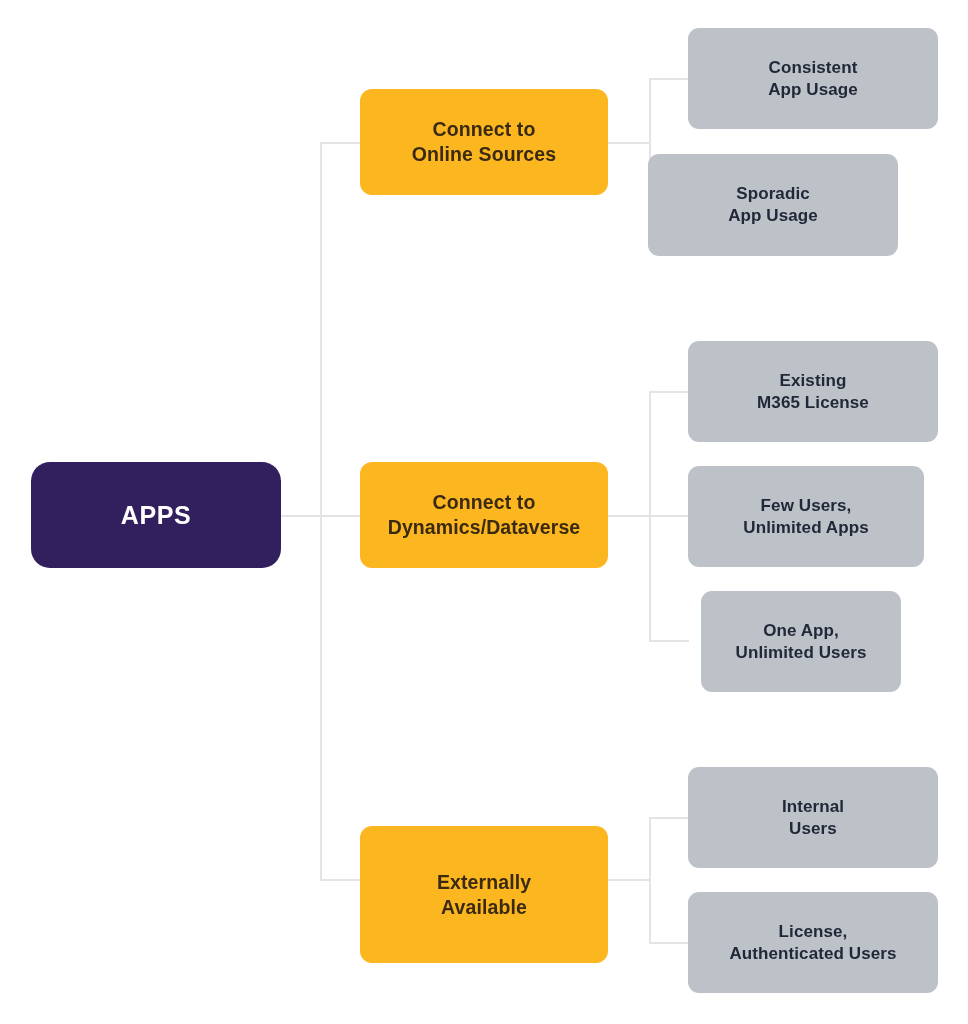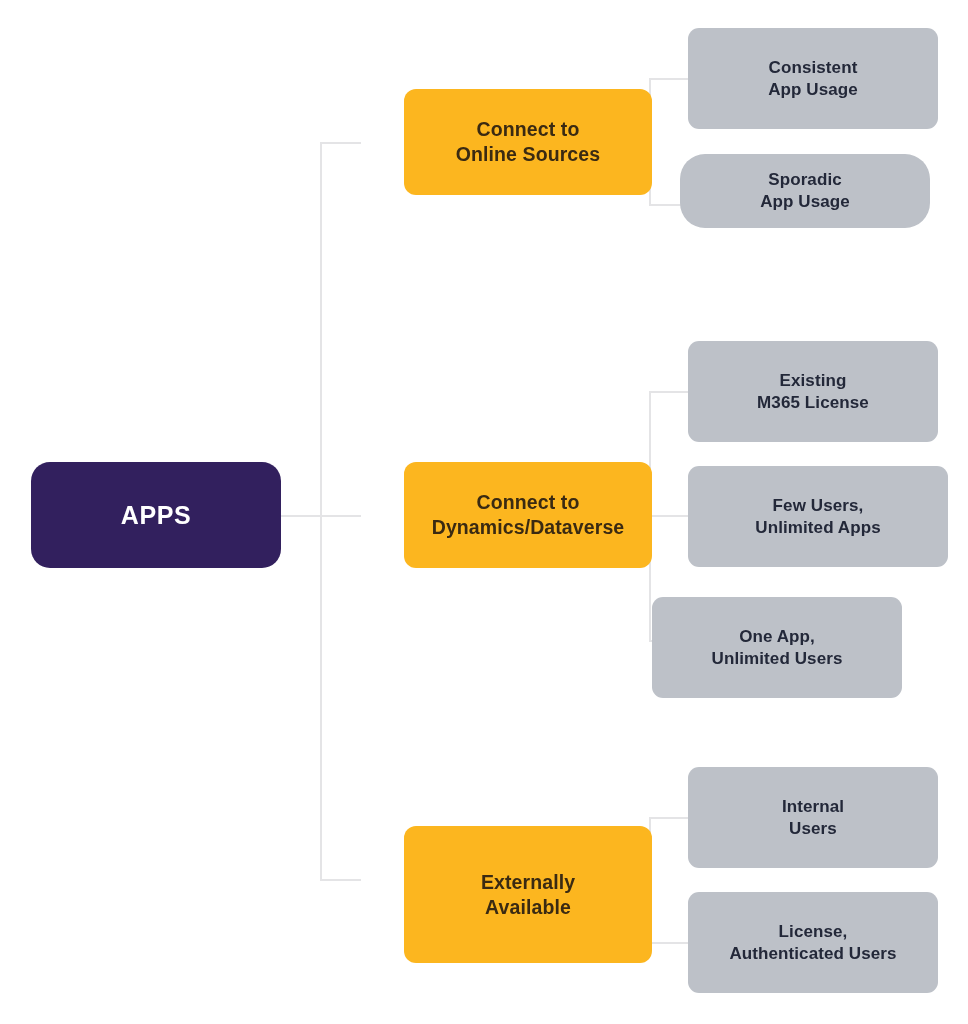--- a/index.html
+++ b/index.html
@@ -45,21 +45,20 @@
     font-weight: 600;
     border-radius: 19px;
     letter-spacing: 0.6px;
   }
 
   .node-branch {
     background: #fcb61f;
     color: #3a2a12;
     font-size: 19.5px;
     font-weight: 700;
-    margin-left: 44px;
   }
 
   .node-leaf {
     background: #bdc1c8;
     color: #232839;
     font-size: 17px;
     font-weight: 600;
     border-radius: 11px;
   }
 </style>
@@ -97,30 +96,30 @@
 
   <div class="node node-branch" style="left:360px; top:462px; width:248px; height:106px;">Connect to
 Dynamics/Dataverse</div>
 
   <div class="node node-branch" style="left:360px; top:826px; width:248px; height:137px;">Externally
 Available</div>
 
   <div class="node node-leaf" style="left:688px; top:28px; width:250px; height:101px;">Consistent
 App Usage</div>
 
-  <div class="node node-leaf" style="left:680px; top:154px; width:250px; height:74px;border-radius:25px;">Sporadic
+  <div class="node node-leaf" style="left:648px; top:154px; width:250px; height:102px;">Sporadic
 App Usage</div>
 
   <div class="node node-leaf" style="left:688px; top:341px; width:250px; height:101px;">Existing
 M365 License</div>
 
-  <div class="node node-leaf" style="left:688px; top:466px; width:260px; height:101px;">Few Users,
+  <div class="node node-leaf" style="left:688px; top:466px; width:236px; height:101px;">Few Users,
 Unlimited Apps</div>
 
-  <div class="node node-leaf" style="left:652px; top:591px; width:250px; height:101px;margin-top:6px;">One App,
+  <div class="node node-leaf" style="left:701px; top:591px; width:200px; height:101px;">One App,
 Unlimited Users</div>
 
   <div class="node node-leaf" style="left:688px; top:767px; width:250px; height:101px;">Internal
 Users</div>
 
   <div class="node node-leaf" style="left:688px; top:892px; width:250px; height:101px;">License,
 Authenticated Users</div>
 
 </div>
 

